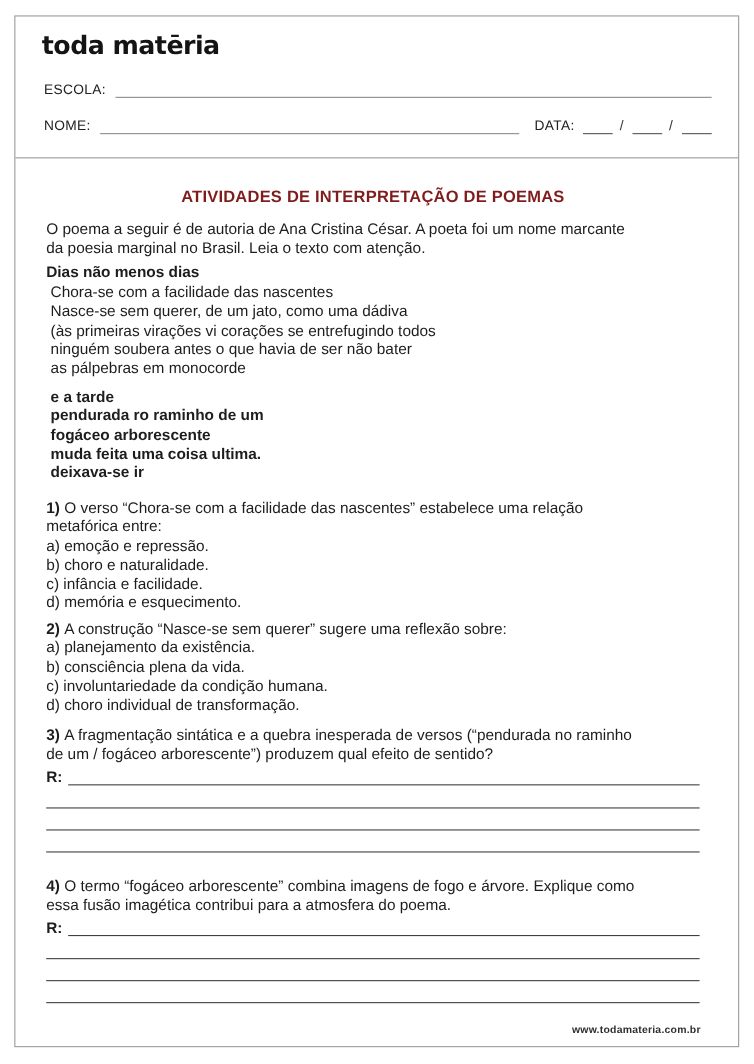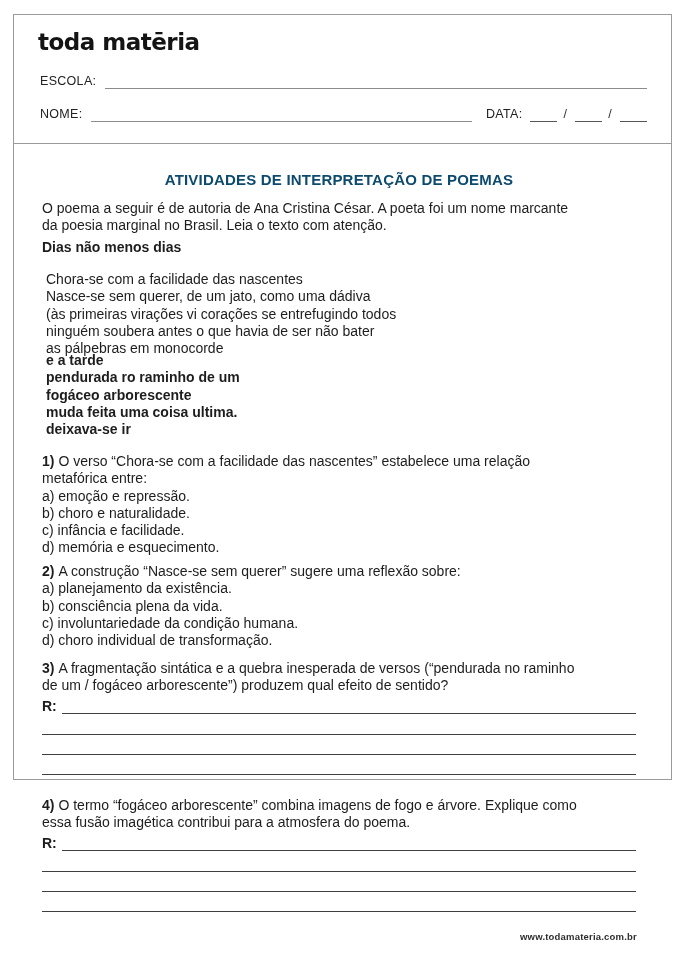--- a/index.html
+++ b/index.html
@@ -1,21 +1,21 @@
 <!DOCTYPE html>
 <html lang="pt"><head>
 <meta charset="utf-8">
 <style>
   * { box-sizing: border-box; margin: 0; padding: 0; }
   html, body { width: 685px; height: 967px; background: #ffffff; }
   body { font-family: "Liberation Sans", "DejaVu Sans", sans-serif; color: #1d1d1d; position: relative; }
 
   .page {
     position: absolute; left: 13px; top: 14px;
-    width: 659px; height: 766px;
+    width: 659px; height: 938px;
     border: 1px solid #9b9b9b; background: #fff;
   }
 
   
   .logo {
     position: absolute; left: 24px; top: 14px;
     font-family: "DejaVu Sans", sans-serif;
     font-size: 23px; font-weight: bold; letter-spacing: -0.5px; color: #141414;
   }
   .field-row {
@@ -38,27 +38,27 @@
   .date-slash { margin-left: 6px; padding-bottom: 1px; color: #333; }
   .header-divider {
     position: absolute; left: 0; right: 0; top: 128px;
     border-top: 1px solid #9b9b9b;
   }
 
   
   .abs { position: absolute; left: 28px; width: 594px; }
   .page-title {
     top: 155px; text-align: center;
-    font-size: 15px; font-weight: bold; letter-spacing: 0.2px; color: #0c4a6e;
+    font-size: 15px; font-weight: bold; letter-spacing: 0.2px; color: #7f1d1d;
     line-height: 19px;
   }
   .body-text { font-size: 14px; line-height: 17.3px; }
   .intro   { top: 185px; }
   .poem-title { top: 224px; font-weight: bold; }
-  .stanza-1 { top: 256px; padding-left: 4px; }
+  .stanza-1 { top: 242px; padding-left: 4px; }
   .stanza-2 { top: 337px; padding-left: 4px; font-weight: bold; }
 
   .question-1 { top: 438px; }
   .question-2 { top: 548px; }
   .question-3 { top: 645px; }
   .question-4 { top: 782px; }
   .q-num { font-weight: bold; margin-right: 4px; }
 
   .answer-first {
     display: flex; align-items: flex-end; height: 17.3px; margin-top: 3px;

